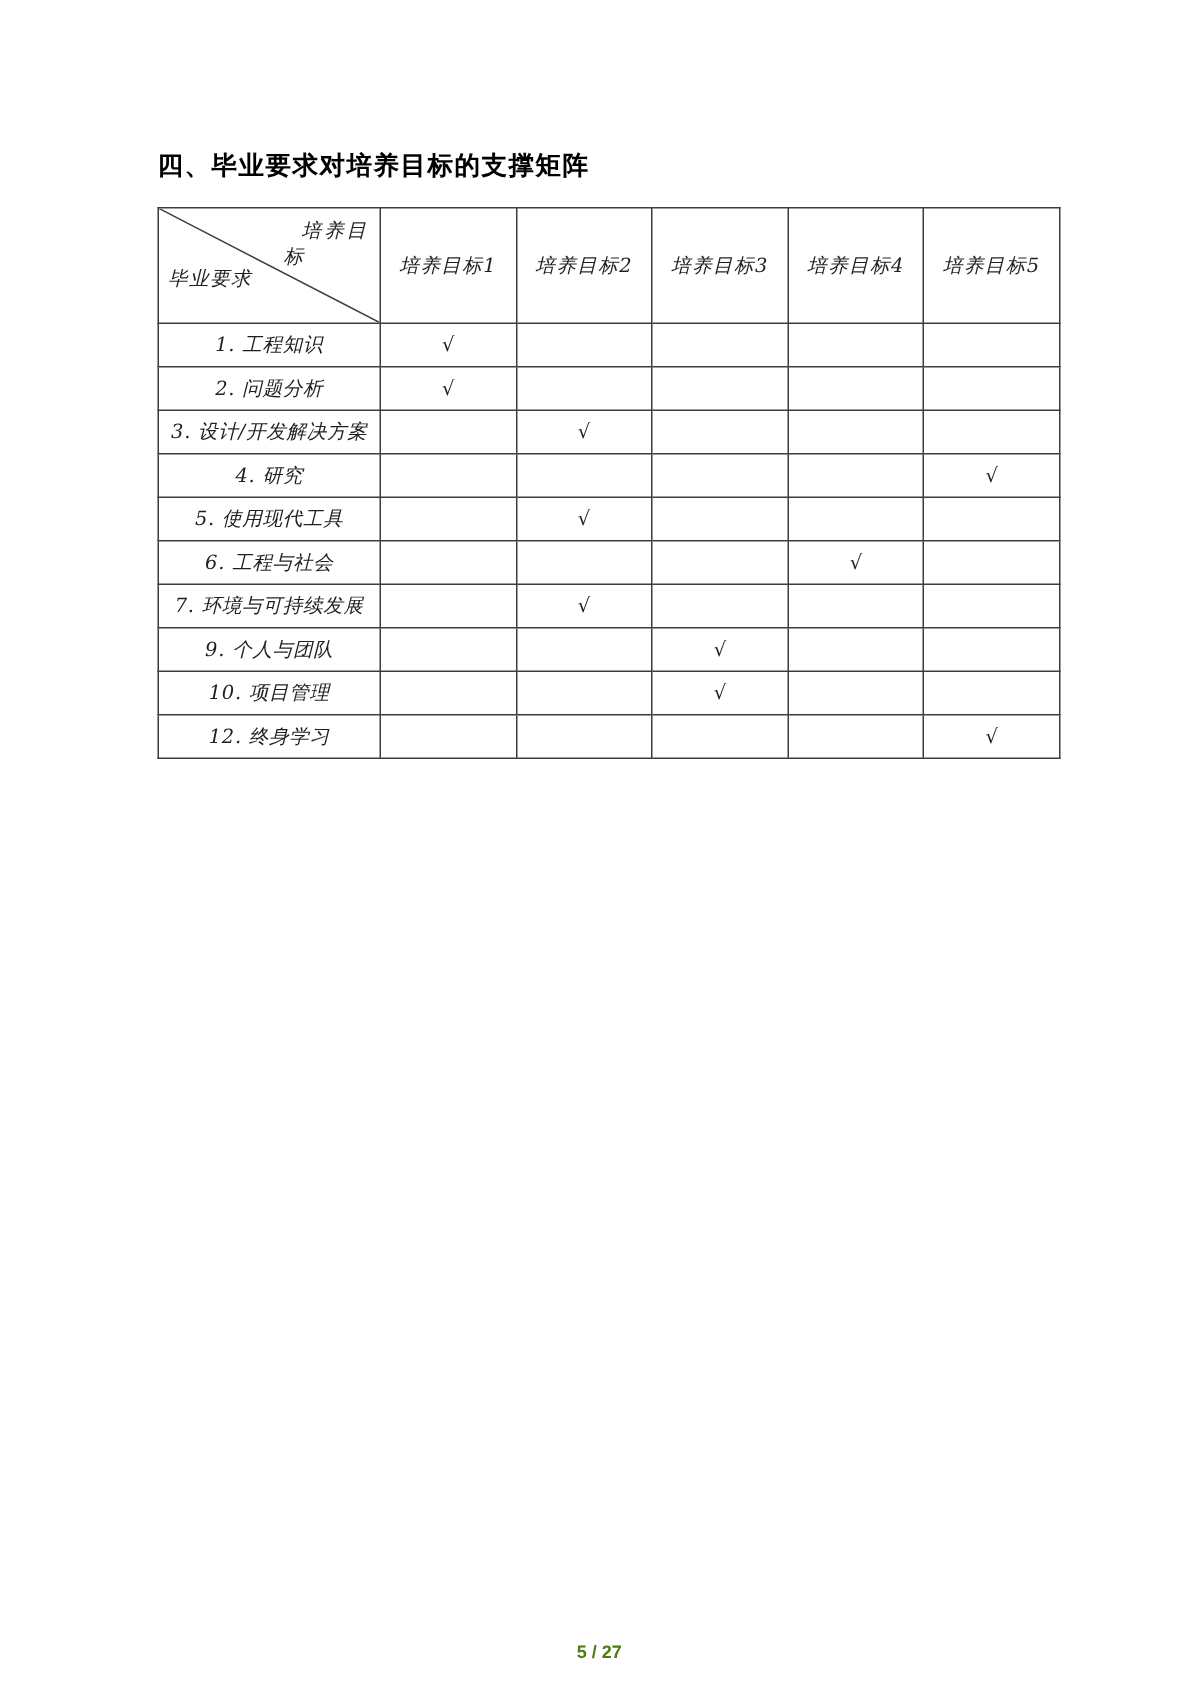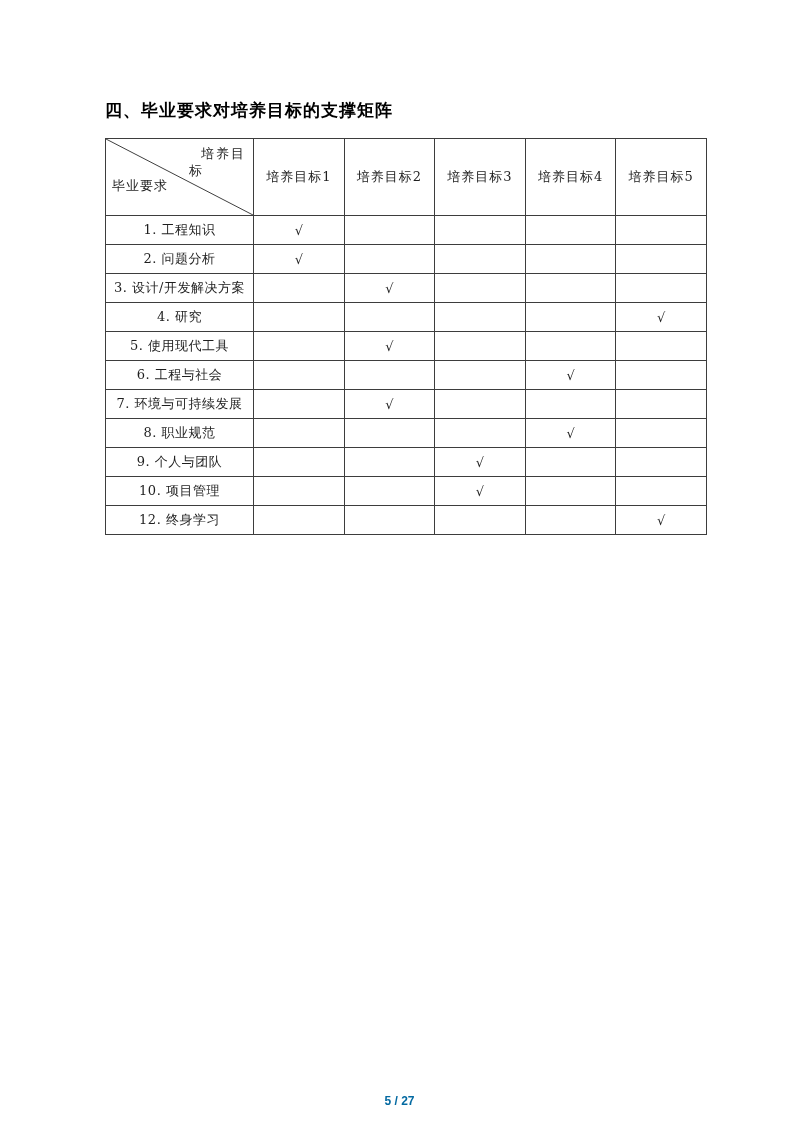--- a/index.html
+++ b/index.html
@@ -25,20 +25,21 @@
     letter-spacing: 1px;
     white-space: nowrap;
   }
   table.matrix-table {
     position: absolute;
     left: 105px;
     top: 138px;
     width: 601px;
     border-collapse: collapse;
     table-layout: fixed;
+    font-style: italic;
   }
   .matrix-table th,
   .matrix-table td {
     border: 1px solid #3d3d3d;
     font-size: 13px;
     font-weight: normal;
     text-align: center;
     vertical-align: middle;
     padding: 0;
     color: #1f1f1f;
@@ -79,21 +80,21 @@
   td.check-cell { font-size: 13px; }
   .footer {
     position: absolute;
     top: 1094px;
     left: 0;
     width: 100%;
     text-align: center;
     font-family: "Liberation Sans", "DejaVu Sans", sans-serif;
     font-size: 12px;
     font-weight: bold;
-    color: #0369a1;
+    color: #4d7c0f;
   }
 </style>
 </head>
 <body>
 
 <div class="page">
 
   <h1 class="doc-title">四、毕业要求对培养目标的支撑矩阵</h1>
 
   <table class="matrix-table">
@@ -173,28 +174,20 @@
         </tr>
         <tr>
           <td class="label-cell">7. 环境与可持续发展</td>
           <td class="check-cell"></td>
           <td class="check-cell">√</td>
           <td class="check-cell"></td>
           <td class="check-cell"></td>
           <td class="check-cell"></td>
         </tr>
         <tr>
-          <td class="label-cell">8. 职业规范</td>
-          <td class="check-cell"></td>
-          <td class="check-cell"></td>
-          <td class="check-cell"></td>
-          <td class="check-cell">√</td>
-          <td class="check-cell"></td>
-        </tr>
-        <tr>
           <td class="label-cell">9. 个人与团队</td>
           <td class="check-cell"></td>
           <td class="check-cell"></td>
           <td class="check-cell">√</td>
           <td class="check-cell"></td>
           <td class="check-cell"></td>
         </tr>
         <tr>
           <td class="label-cell">10. 项目管理</td>
           <td class="check-cell"></td>

